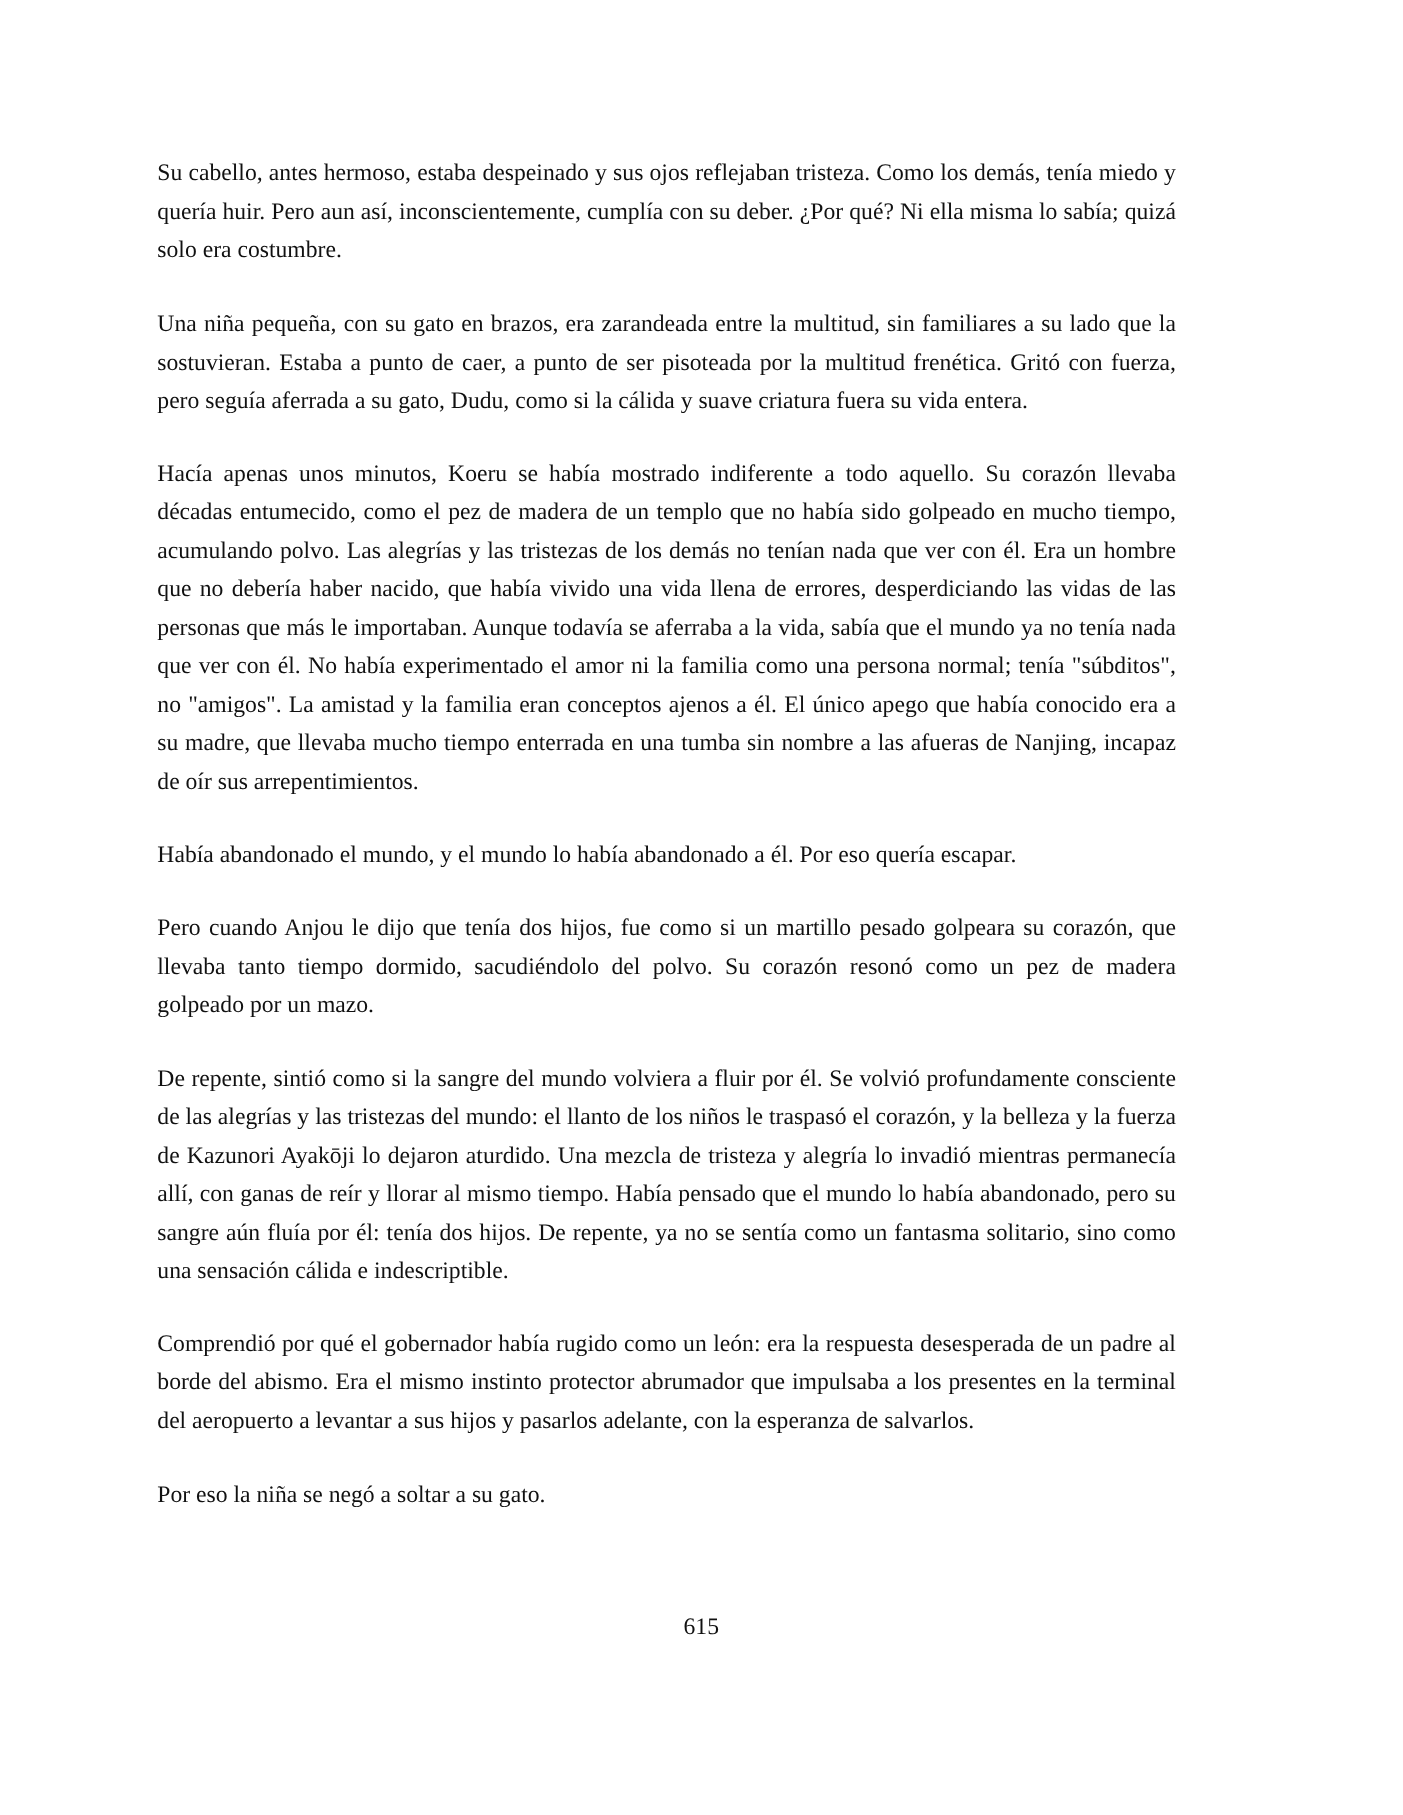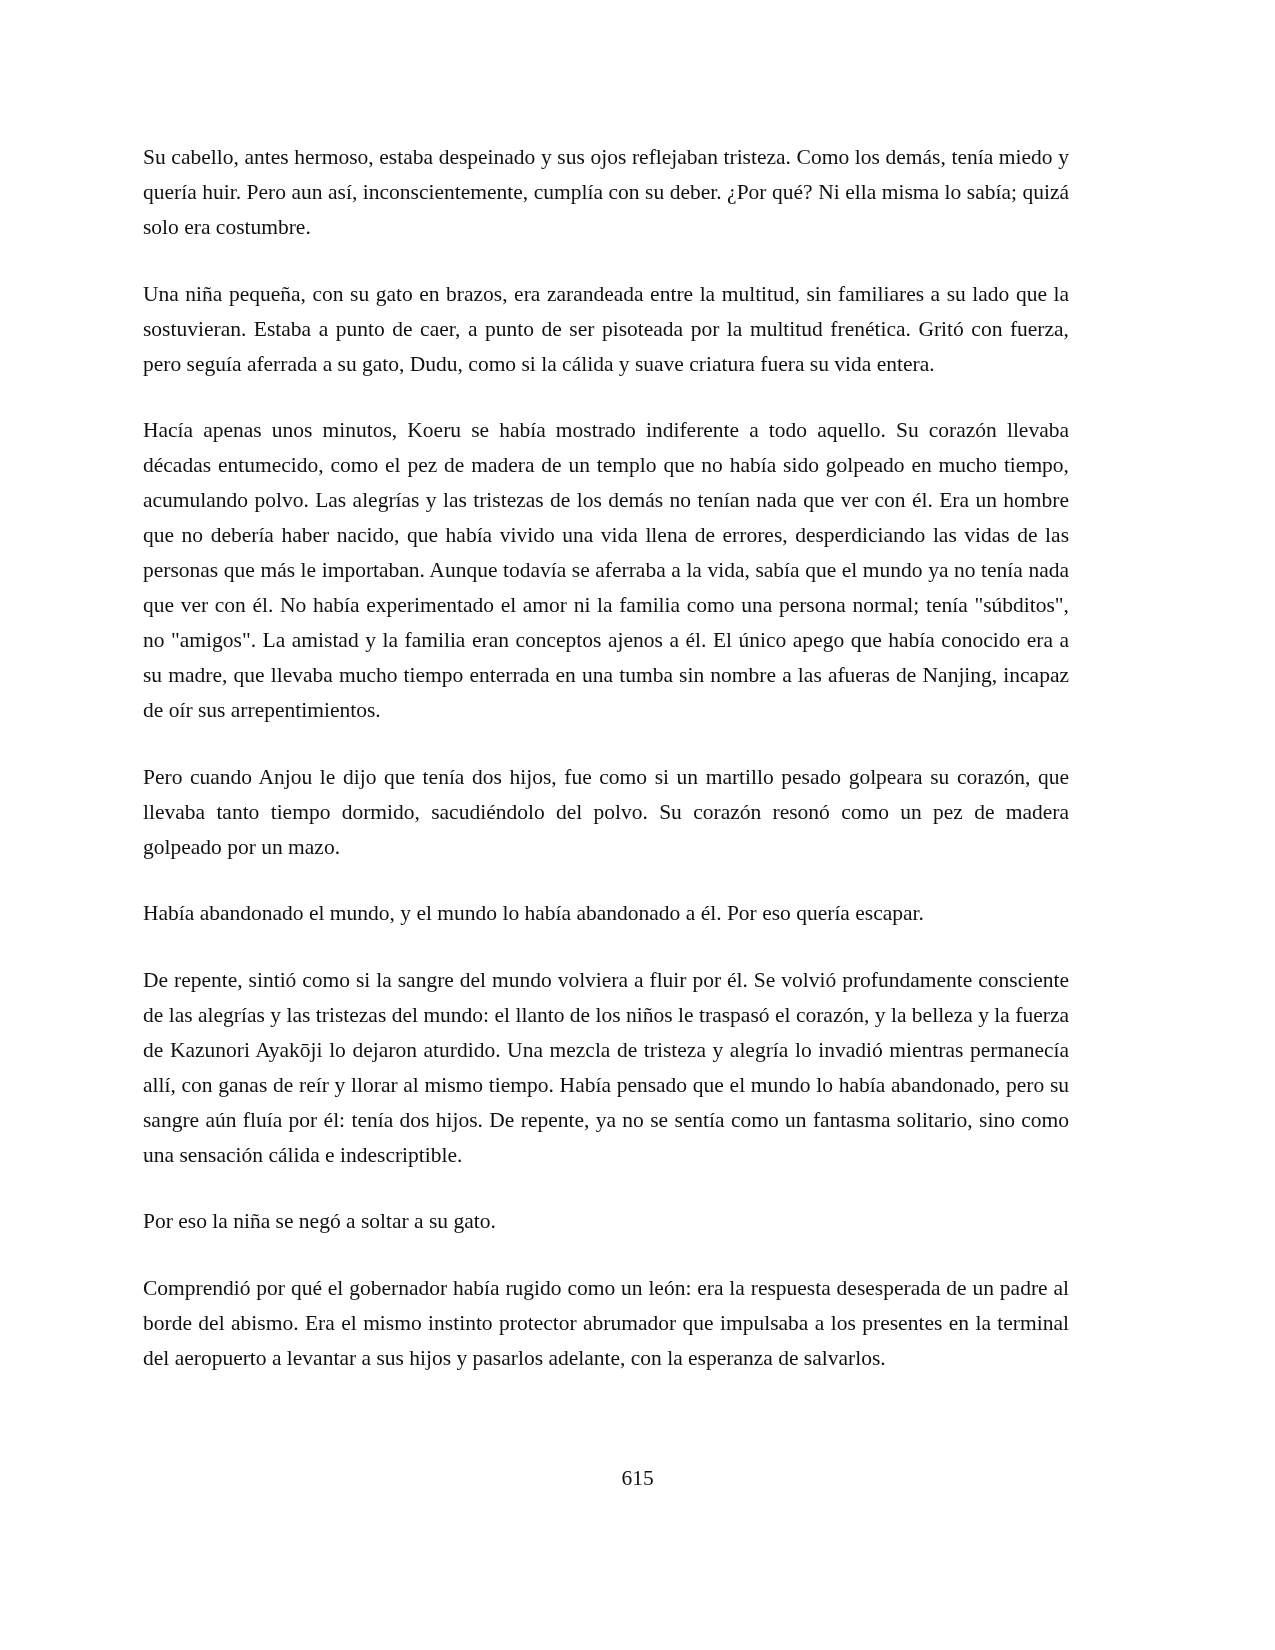--- a/index.html
+++ b/index.html
@@ -27,20 +27,20 @@
       color: #111111;
     }
   </style>
 </head>
 <body>
 
 <div class="page-body">
   <p>Su cabello, antes hermoso, estaba despeinado y sus ojos reflejaban tristeza. Como los demás, tenía miedo y quería huir. Pero aun así, inconscientemente, cumplía con su deber. ¿Por qué? Ni ella misma lo sabía; quizá solo era costumbre.</p>
   <p>Una niña pequeña, con su gato en brazos, era zarandeada entre la multitud, sin familiares a su lado que la sostuvieran. Estaba a punto de caer, a punto de ser pisoteada por la multitud frenética. Gritó con fuerza, pero seguía aferrada a su gato, Dudu, como si la cálida y suave criatura fuera su vida entera.</p>
   <p>Hacía apenas unos minutos, Koeru se había mostrado indiferente a todo aquello. Su corazón llevaba décadas entumecido, como el pez de madera de un templo que no había sido golpeado en mucho tiempo, acumulando polvo. Las alegrías y las tristezas de los demás no tenían nada que ver con él. Era un hombre que no debería haber nacido, que había vivido una vida llena de errores, desperdiciando las vidas de las personas que más le importaban. Aunque todavía se aferraba a la vida, sabía que el mundo ya no tenía nada que ver con él. No había experimentado el amor ni la familia como una persona normal; tenía "súbditos", no "amigos". La amistad y la familia eran conceptos ajenos a él. El único apego que había conocido era a su madre, que llevaba mucho tiempo enterrada en una tumba sin nombre a las afueras de Nanjing, incapaz de oír sus arrepentimientos.</p>
+  <p>Había abandonado el mundo, y el mundo lo había abandonado a él. Por eso quería escapar.</p>
   <p>Pero cuando Anjou le dijo que tenía dos hijos, fue como si un martillo pesado golpeara su corazón, que llevaba tanto tiempo dormido, sacudiéndolo del polvo. Su corazón resonó como un pez de madera golpeado por un mazo.</p>
-  <p>Había abandonado el mundo, y el mundo lo había abandonado a él. Por eso quería escapar.</p>
   <p>De repente, sintió como si la sangre del mundo volviera a fluir por él. Se volvió profundamente consciente de las alegrías y las tristezas del mundo: el llanto de los niños le traspasó el corazón, y la belleza y la fuerza de Kazunori Ayakōji lo dejaron aturdido. Una mezcla de tristeza y alegría lo invadió mientras permanecía allí, con ganas de reír y llorar al mismo tiempo. Había pensado que el mundo lo había abandonado, pero su sangre aún fluía por él: tenía dos hijos. De repente, ya no se sentía como un fantasma solitario, sino como una sensación cálida e indescriptible.</p>
+  <p>Comprendió por qué el gobernador había rugido como un león: era la respuesta desesperada de un padre al borde del abismo. Era el mismo instinto protector abrumador que impulsaba a los presentes en la terminal del aeropuerto a levantar a sus hijos y pasarlos adelante, con la esperanza de salvarlos.</p>
   <p>Por eso la niña se negó a soltar a su gato.</p>
-  <p>Comprendió por qué el gobernador había rugido como un león: era la respuesta desesperada de un padre al borde del abismo. Era el mismo instinto protector abrumador que impulsaba a los presentes en la terminal del aeropuerto a levantar a sus hijos y pasarlos adelante, con la esperanza de salvarlos.</p>
 </div>
 
 <div class="page-number">615</div>
 
 </body></html>

